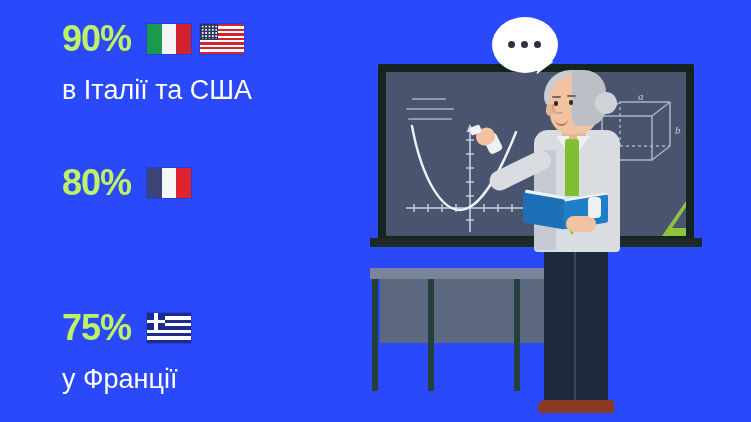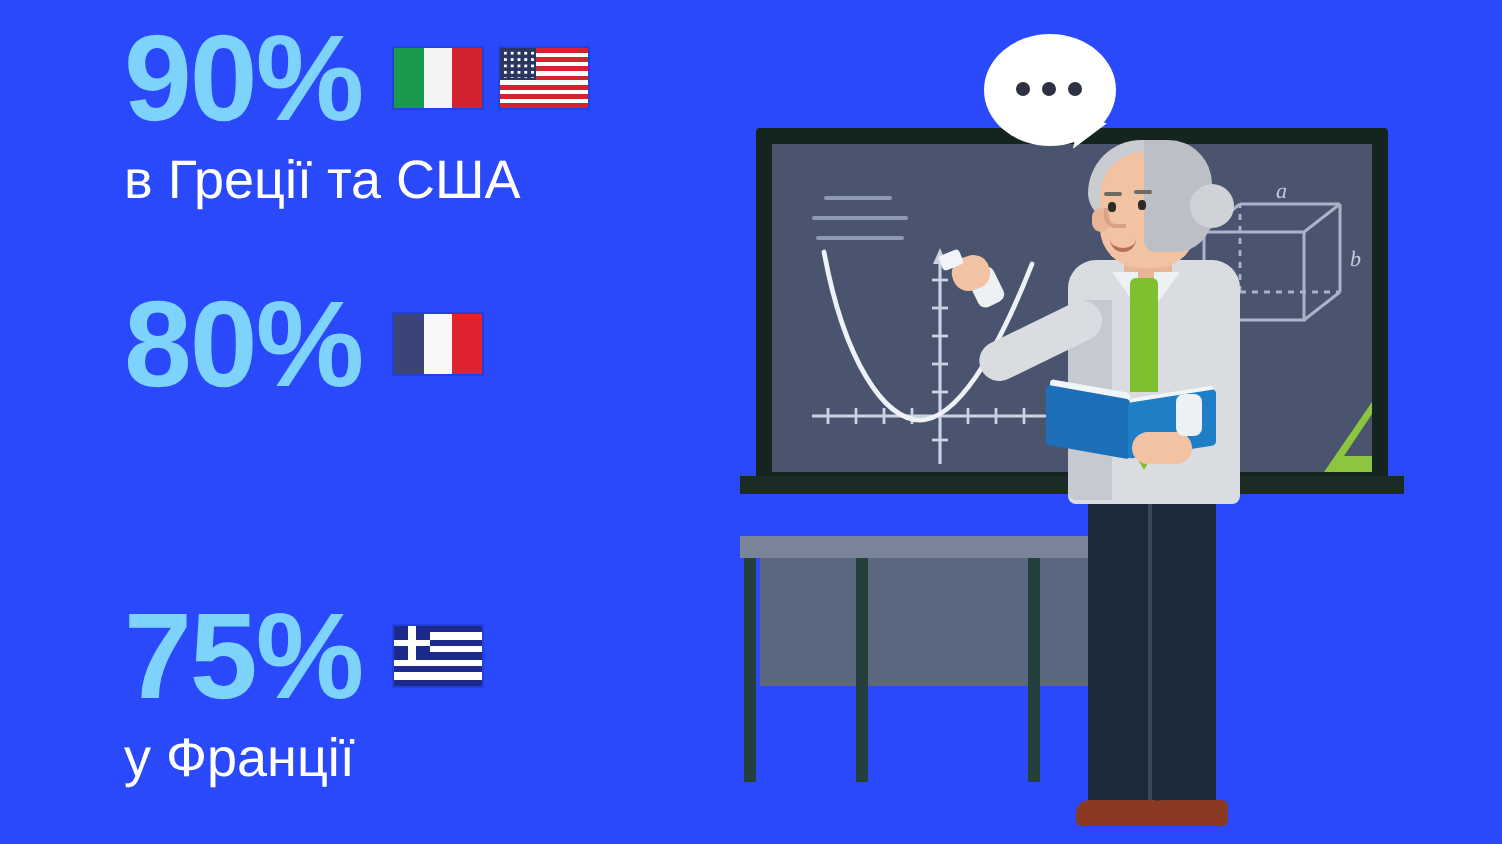--- a/index.html
+++ b/index.html
@@ -8,30 +8,30 @@
     width:751px;height:422px;overflow:hidden;
     font-family:"Liberation Sans","DejaVu Sans",sans-serif;
     background:#2a49fb;
   }
   #canvas{position:relative;width:751px;height:422px;background:#2a49fb;overflow:hidden;}
 
   
   .stat{position:absolute;left:0;width:360px;}
   .stat-row{display:flex;align-items:center;height:62px;padding-left:62px;box-sizing:border-box;}
   .pct{
-    font-size:61px;font-weight:bold;color:#7dd3fc;
+    font-size:36px;font-weight:bold;color:#bef264;
     letter-spacing:-1px;line-height:1;white-space:nowrap;
   }
   .flags{display:flex;align-items:center;gap:9px;margin-left:16px;}
   .caption{
     color:#ffffff;font-size:27px;line-height:1;white-space:nowrap;
     padding-left:62px;margin-top:7px;
   }
   .stat1{top:8px;}
-  .stat2{top:141px;}
+  .stat2{top:152px;}
   .stat2 .caption{padding-left:62px;}
   .stat3{top:297px;}
 
   
   .flag{width:44px;height:30px;position:relative;overflow:hidden;display:block;
         box-shadow:0 0 0 1px rgba(0,0,0,0.12);}
   .flag.it{display:flex;}
   .flag.it i{flex:1;display:block;}
   .flag.it .g{background:#199a4c;}
   .flag.it .w{background:#f4f4f4;}
@@ -167,21 +167,21 @@
             <i class="r"></i>
         </span>
         <span class="flag us">
           <span class="stripes"></span>
           <span class="canton">
               <span class="stars"></span>
             </span>
         </span>
       </div>
     </div>
-    <div class="caption">в Греції та США</div>
+    <div class="caption">в Італії та США</div>
   </div>
 
   <div class="stat stat2">
     <div class="stat-row">
       <div class="pct">80%</div>
       <div class="flags">
         <span class="flag fr">
           <i class="b"></i>
             <i class="w"></i>
             <i class="r"></i>

